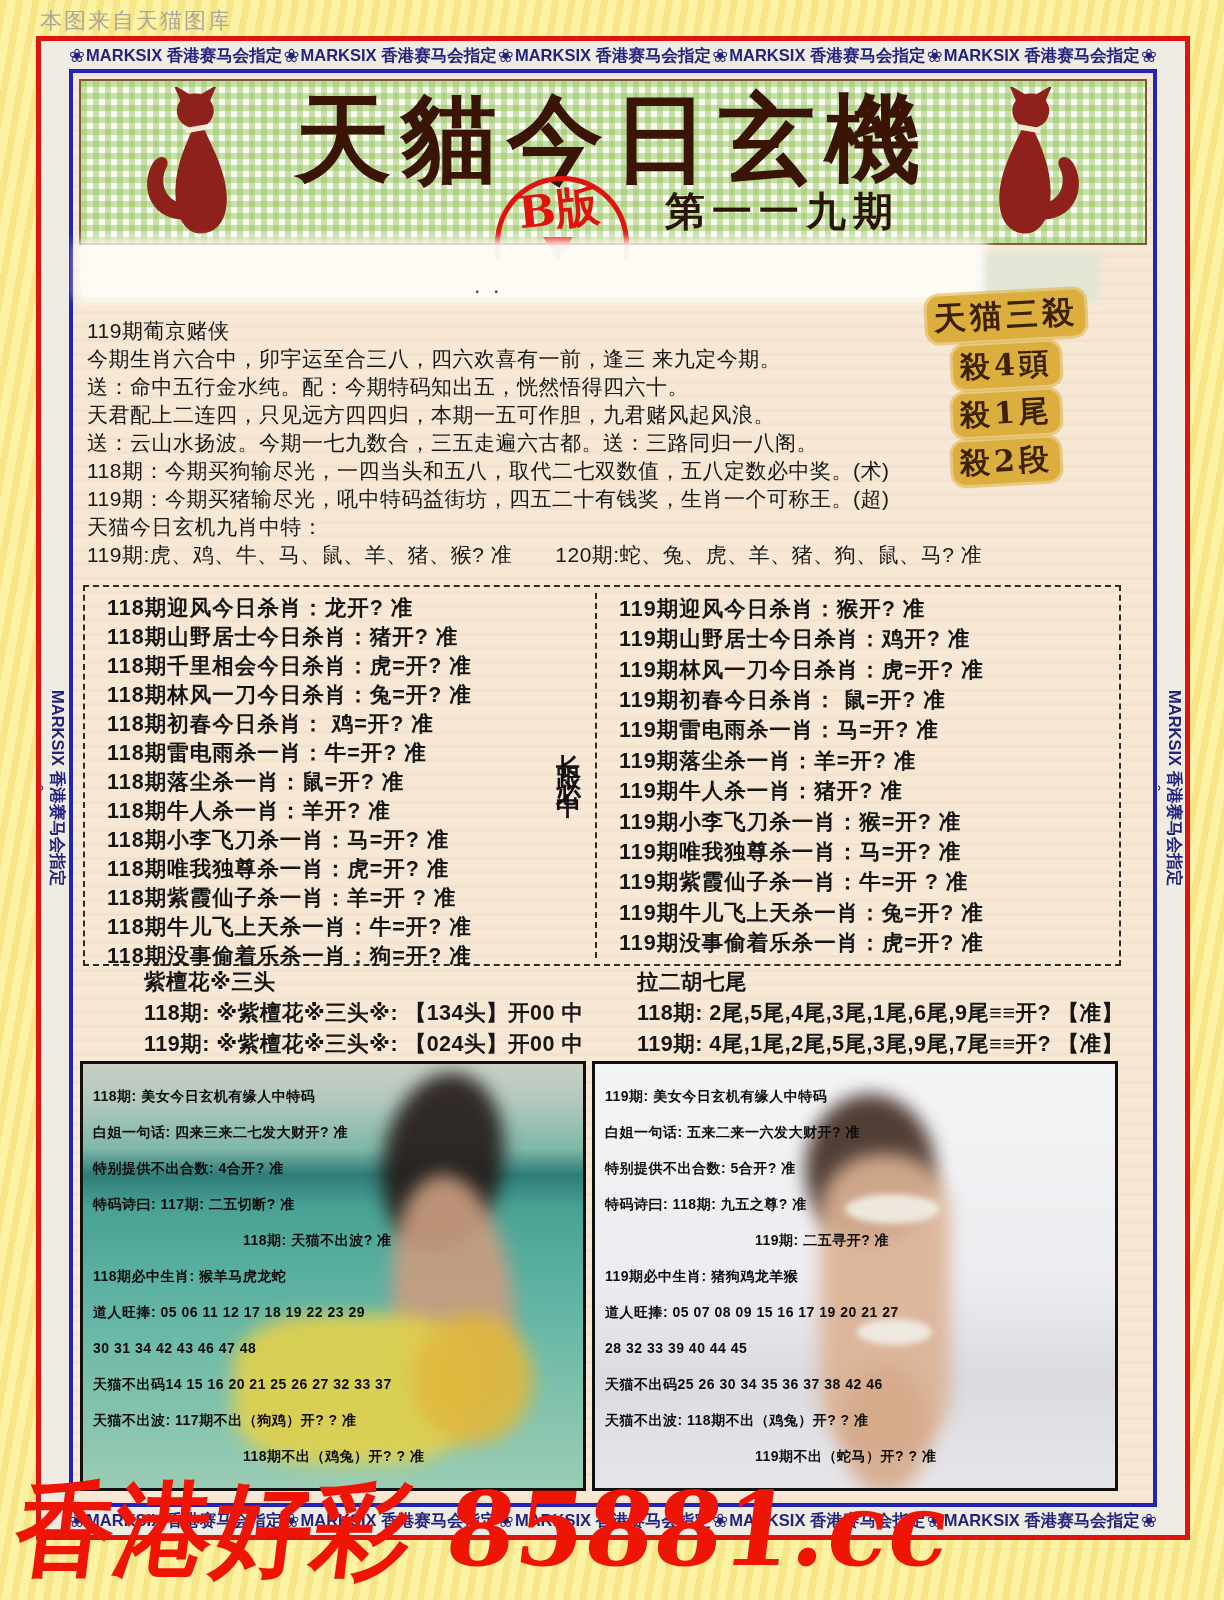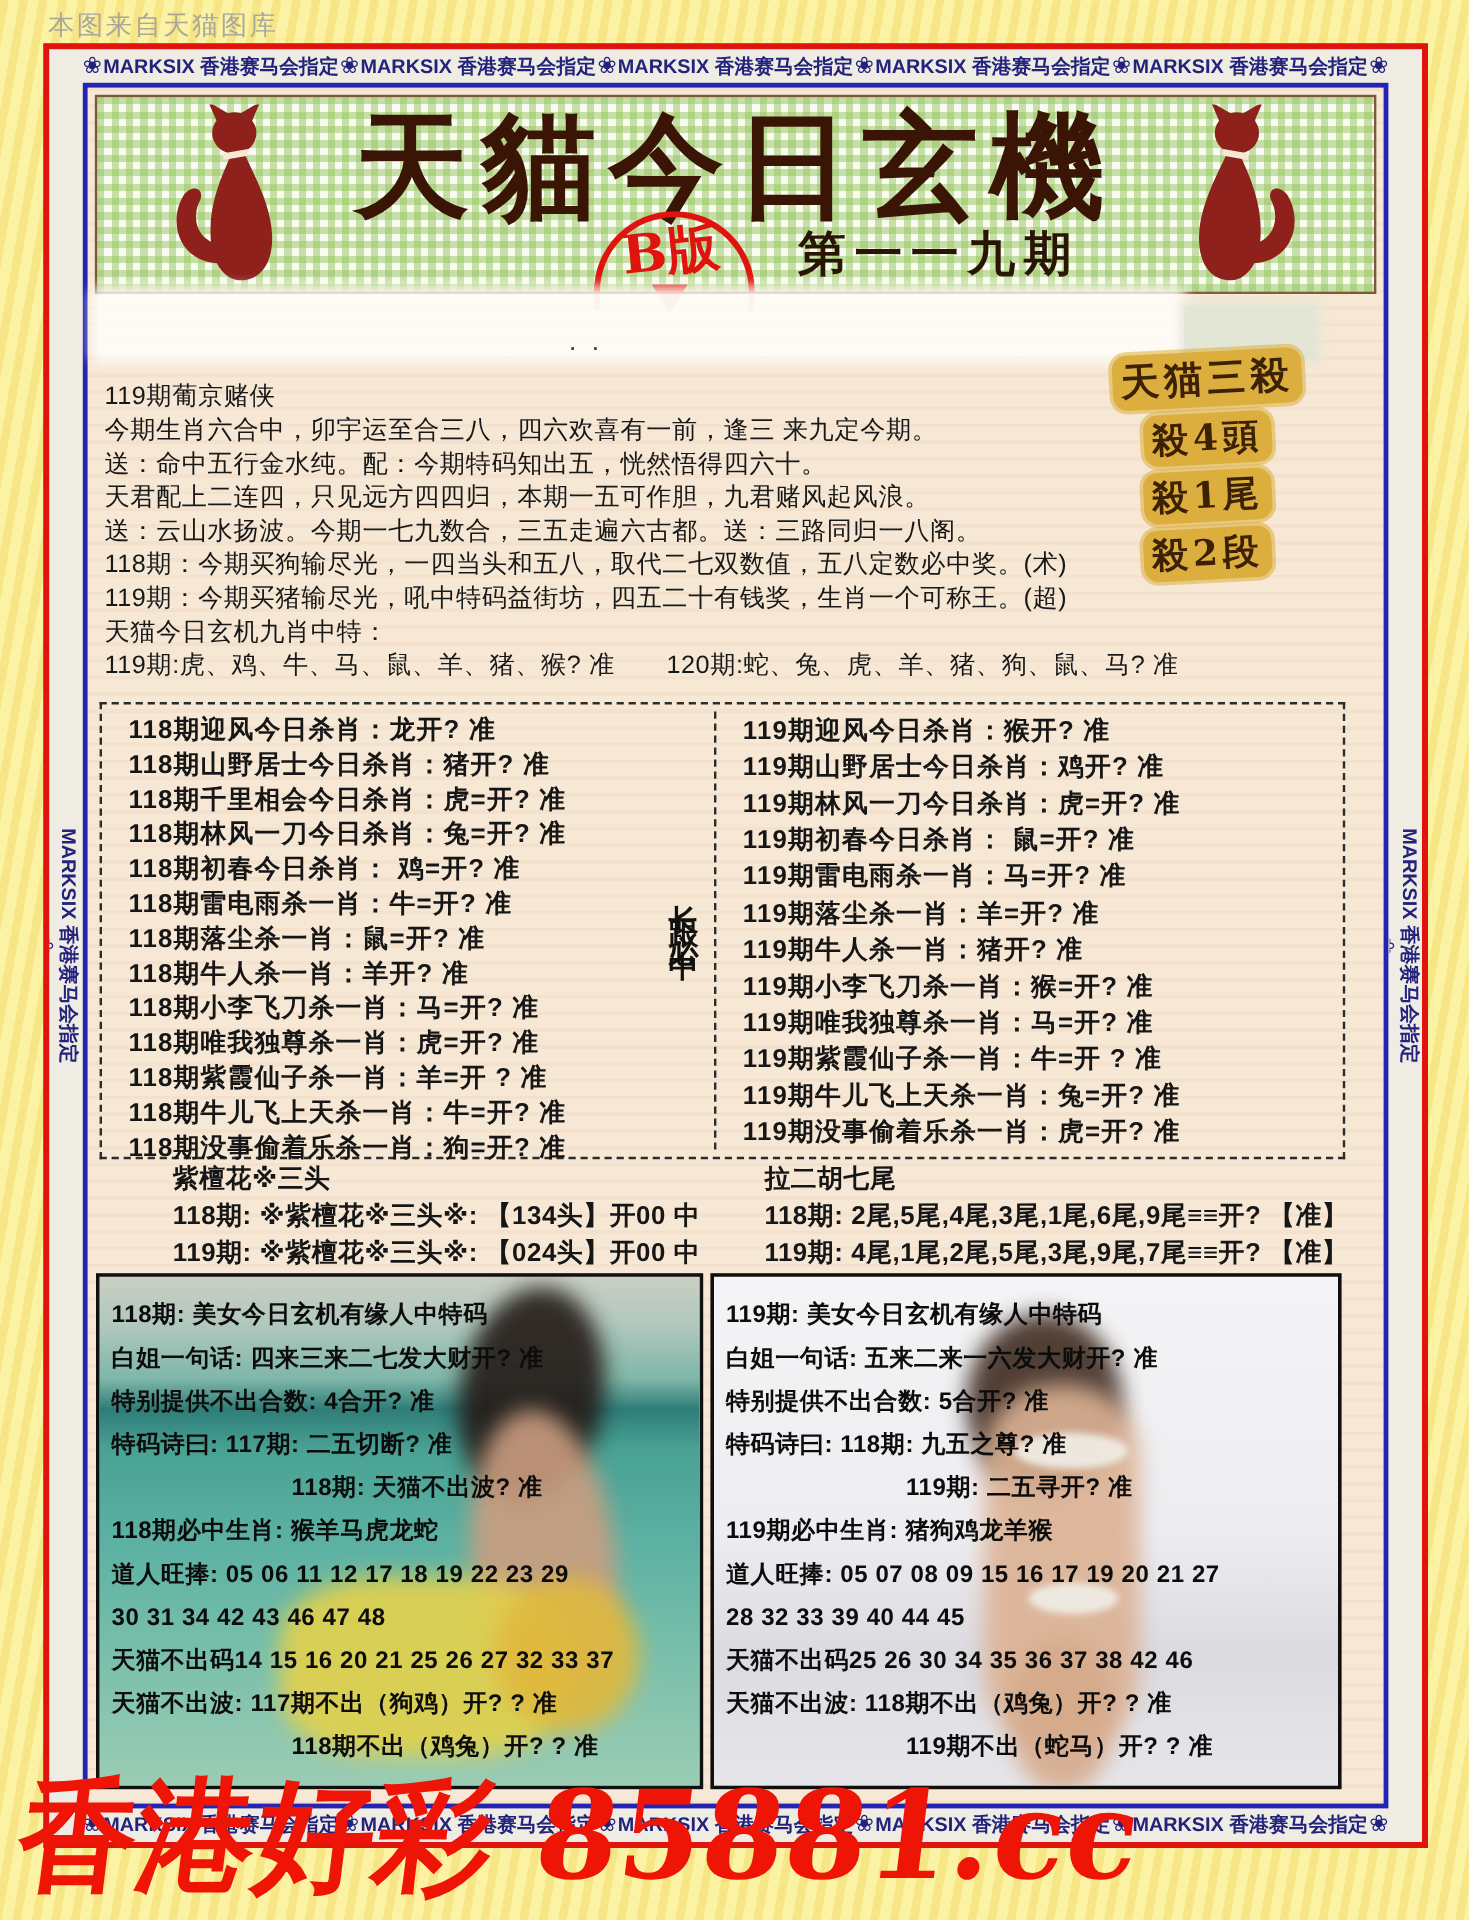--- a/index.html
+++ b/index.html
@@ -100,21 +100,21 @@
   .lb-hair{left:300px;top:8px;width:120px;height:180px;background:#241a17;transform:rotate(10deg);}
   .lb-skin{left:310px;top:110px;width:120px;height:250px;background:#cb9d80;transform:rotate(-6deg);}
   .lb-towel{left:150px;top:250px;width:240px;height:150px;background:#e3d14c;border-radius:35%;}
   .lb-suit{left:330px;top:250px;width:120px;height:130px;background:#dfb93e;}
   .rb-hair{left:210px;top:30px;width:130px;height:150px;background:#402c22;}
   .rb-skin{left:225px;top:90px;width:130px;height:300px;background:#dcb294;border-radius:60px;}
   .rb-legs{left:245px;top:300px;width:90px;height:130px;background:#d6aa8b;}
   .rb-bikini{left:250px;top:130px;width:95px;height:30px;background:#f1efe8;filter:blur(3px);}
   .rb-bikini2{left:262px;top:255px;width:75px;height:26px;background:#f1efe8;filter:blur(3px);}
   .photo-box .lines{position:absolute;left:10px;top:14px;right:4px;z-index:3;}
-  .photo-box .pl{font-size:20px;font-weight:bold;color:#0c0c0c;line-height:36px;white-space:nowrap;letter-spacing:.5px;}
+  .photo-box .pl{font-size:14px;font-weight:bold;color:#0c0c0c;line-height:36px;white-space:nowrap;letter-spacing:.5px;}
   .photo-box .pl.indent{padding-left:150px;}
 
   
   .site-mark{position:absolute;left:16px;top:1466px;z-index:50;
     font-family:"DejaVu Serif","Liberation Serif",serif;
     font-size:98px;font-weight:bold;color:#ee1506;letter-spacing:1px;white-space:nowrap;
     transform:skewX(-7deg) scaleY(1.04);}
 </style>
 </head>
 <body>

